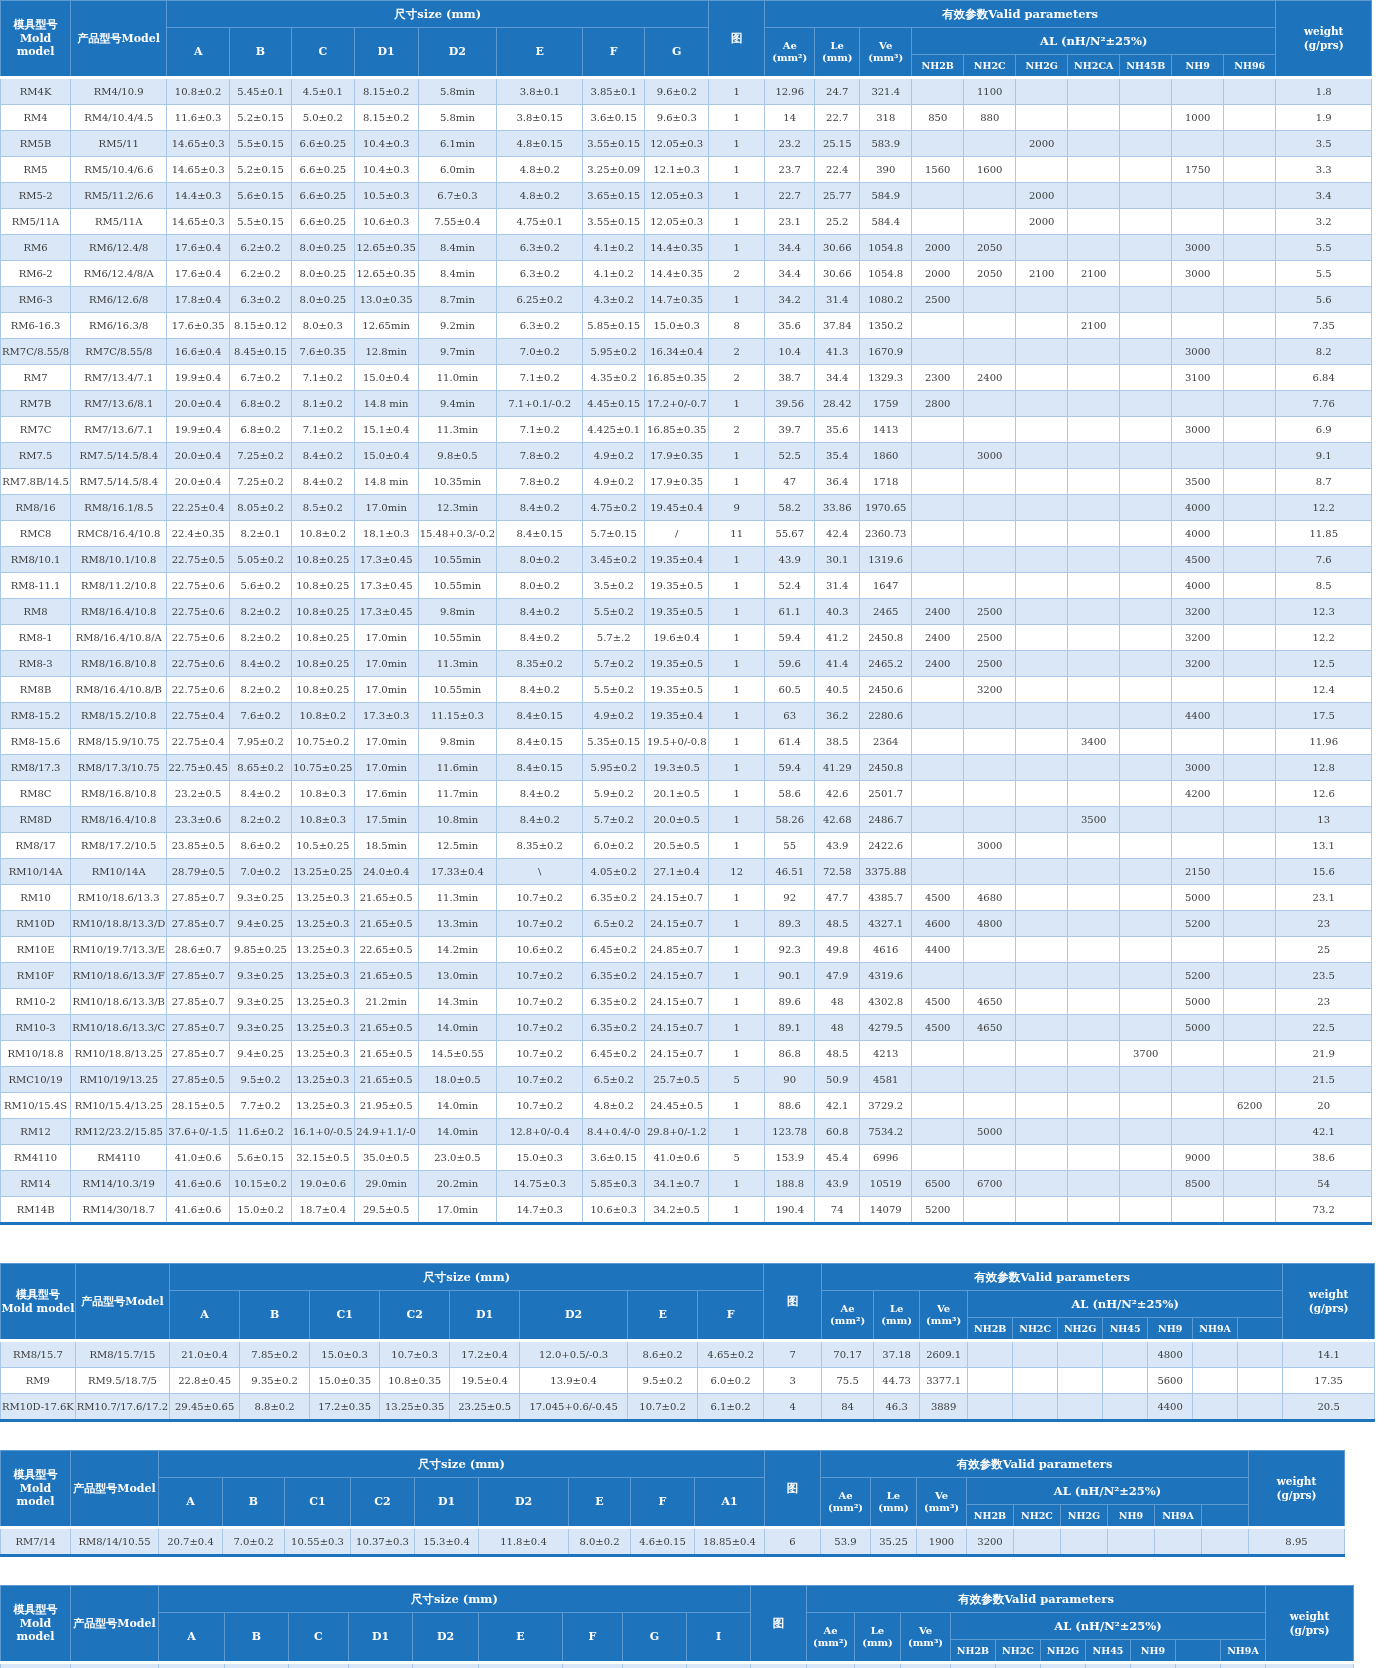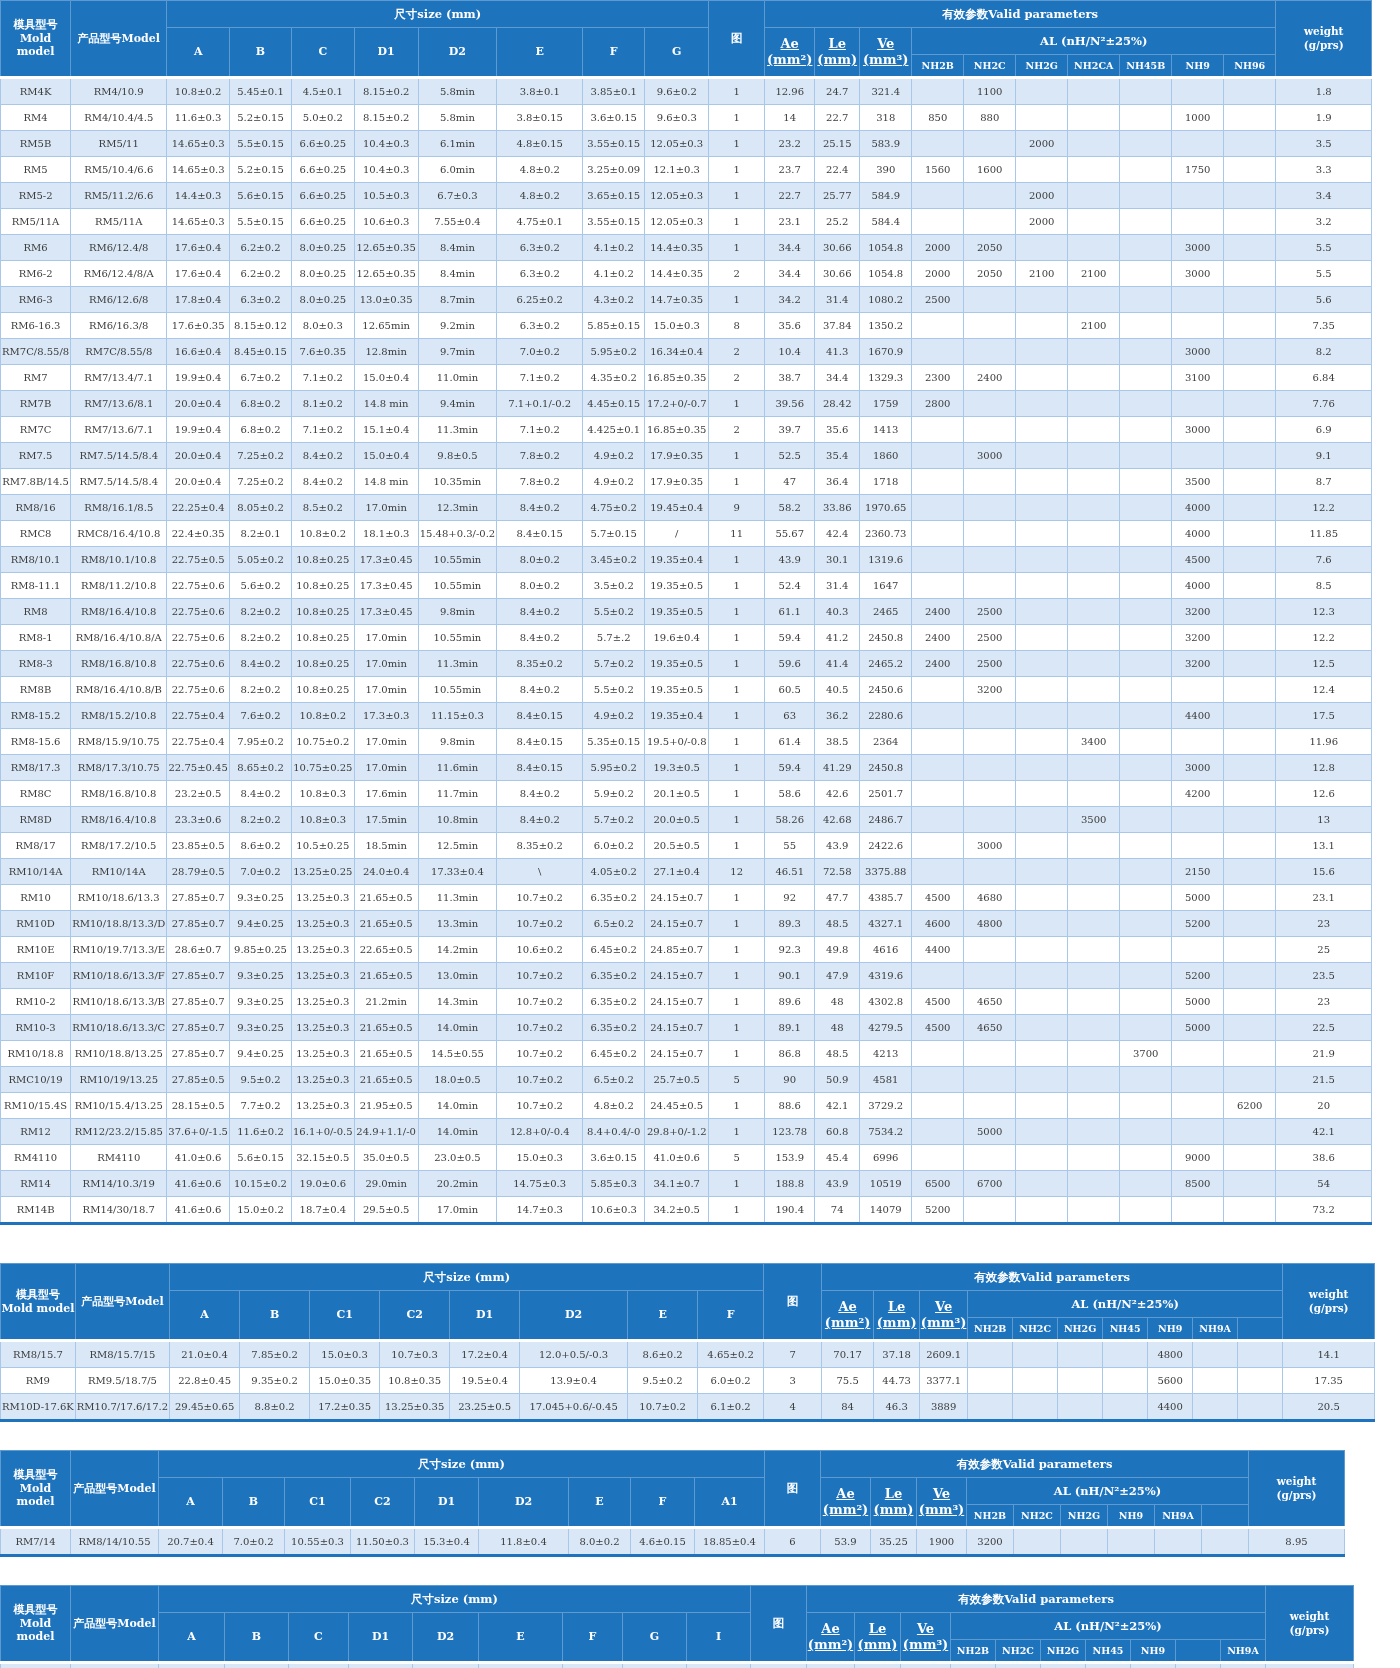--- a/index.html
+++ b/index.html
@@ -7,21 +7,21 @@
   body { width:1400px; font-family:"DejaVu Serif", serif; }
   #tables { padding:0; }
   table.spec { border-collapse:collapse; table-layout:fixed; border-bottom:3px solid var(--hdr); }
   table.spec th {
     background:var(--hdr); color:#fff; font-weight:bold;
     border:1px solid var(--hdrline); white-space:pre-line; padding:1px 0;
     font-family:"DejaVu Serif", serif; line-height:1.25; text-align:center;
   }
   th.th-group  { font-size:11.5px; height:24px; }
   th.th-dim    { font-size:11px;  height:44px; }
-  th.th-unit   { font-size:13px;text-decoration:underline; }
+  th.th-unit   { font-size:10px; }
   th.th-nh     { font-size:9.5px; height:19px; }
   th.th-mold   { font-size:11px; }
   th.th-prod   { font-size:11px; }
   th.th-fig    { font-size:11.5px; }
   th.th-weight { font-size:10.5px; }
   table.spec td {
     border:1px solid var(--cellline); text-align:center; vertical-align:middle;
     font-size:10px; color:#3c3c3c; height:25px; padding:0 1px; white-space:nowrap;
     font-family:"DejaVu Serif", serif;
   }
@@ -1356,21 +1356,21 @@
           <th class="th-nh"></th>
         </tr>
       </thead>
       <tbody>
         <tr>
           <td>RM7/14</td>
           <td>RM8/14/10.55</td>
           <td>20.7±0.4</td>
           <td>7.0±0.2</td>
           <td>10.55±0.3</td>
-          <td>11.50±0.3</td>
+          <td>10.37±0.3</td>
           <td>15.3±0.4</td>
           <td>11.8±0.4</td>
           <td>8.0±0.2</td>
           <td>4.6±0.15</td>
           <td>18.85±0.4</td>
           <td>6</td>
           <td>53.9</td>
           <td>35.25</td>
           <td>1900</td>
           <td>3200</td>

